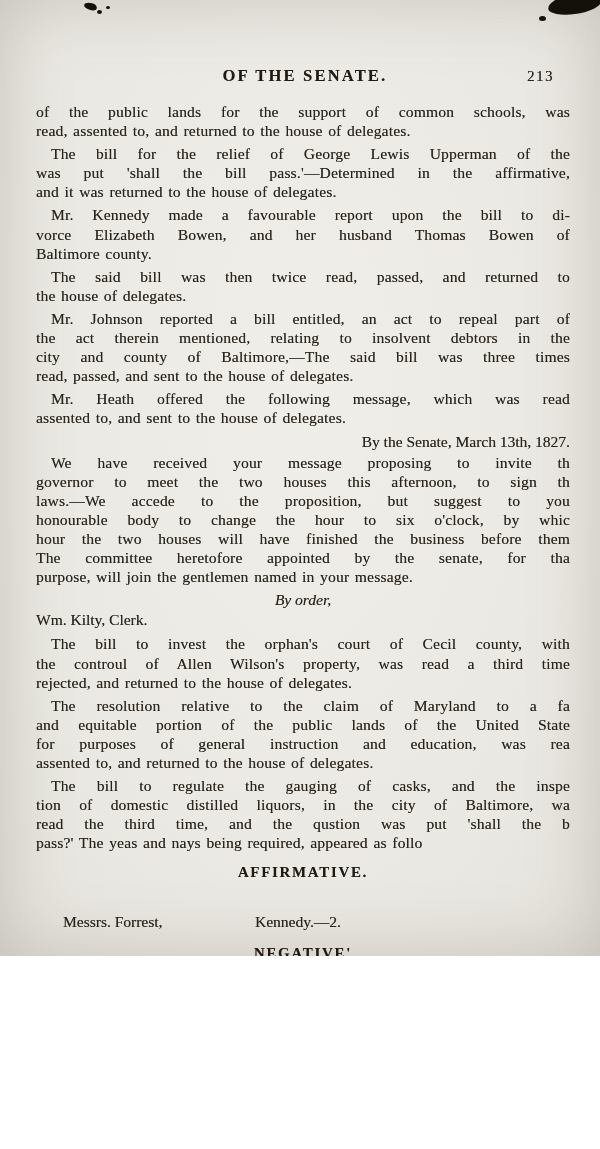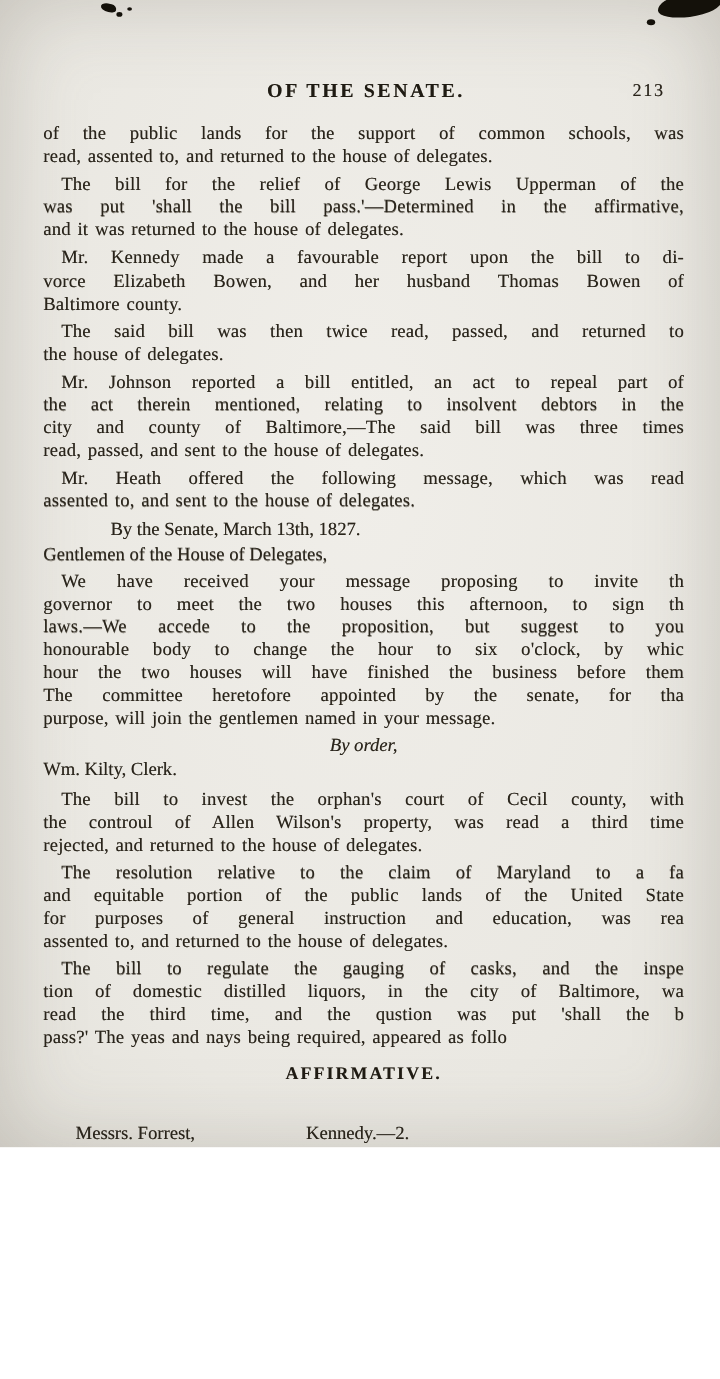--- a/index.html
+++ b/index.html
@@ -17,21 +17,21 @@
   
   .header{position:absolute;top:66px;left:36px;right:26px;height:22px;}
   .running-title{text-align:center;font-weight:bold;font-size:16.5px;letter-spacing:2.2px;color:#1f1b13;}
   .page-number{position:absolute;right:20px;top:2px;font-size:15px;letter-spacing:1.5px;}
   
   .body{position:absolute;top:102px;left:36px;width:534px;font-size:15.5px;}
   .pline{line-height:19.1px;text-align:justify;text-align-last:justify;letter-spacing:.2px;word-spacing:1.5px;}
   .pline-last{text-align-last:left;}
   .para{margin-bottom:4px;}
   .indent .pline:first-child{text-indent:15px;}
-  .dateline{line-height:19.1px;text-align:left;padding-left:56px;margin:2px 0 2px;}
+  .dateline{line-height:19.1px;text-align:right;padding-left:56px;margin:2px 0 2px;}
   .salutation{line-height:19.1px;margin-bottom:3px;}
   .by-order{line-height:19.1px;text-align:center;margin-top:1px;font-style:italic;}
   .signature{line-height:19.1px;text-align:left;padding-right:88px;margin:1px 0 5px;}
   
   .vote-heading{font-weight:bold;font-size:14.8px;letter-spacing:1.8px;text-align:center;margin:12px 0 9px;color:#1f1b13;}
   .vote-row{display:grid;grid-template-columns:192px 136px 1fr;padding-left:27px;line-height:20.5px;margin-top:31px;}
   .vc{display:block;}
   .vc-indent{padding-left:62px;text-decoration:underline;}
   
   .artifact{position:absolute;background:#14110a;}
@@ -82,21 +82,20 @@
         <div class="pline">the act therein mentioned, relating to insolvent debtors in the</div>
         <div class="pline">city and county of Baltimore,—The said bill was three times</div>
         <div class="pline pline-last">read, passed, and sent to the house of delegates.</div>
       </div>
     <div class="para indent">
         <div class="pline">Mr. Heath offered the following message, which was read</div>
         <div class="pline pline-last">assented to, and sent to the house of delegates.</div>
       </div>
 
     <div class="dateline">By the Senate, March 13th, 1827.</div>
-    <div class="salutation">Gentlemen of the House of Delegates,</div>
 
     <div class="para indent">
         <div class="pline">We have received your message proposing to invite th</div>
         <div class="pline">governor to meet the two houses this afternoon, to sign th</div>
         <div class="pline">laws.—We accede to the proposition, but suggest to you</div>
         <div class="pline">honourable body to change the hour to six o'clock, by whic</div>
         <div class="pline">hour the two houses will have finished the business before them</div>
         <div class="pline">The committee heretofore appointed by the senate, for tha</div>
         <div class="pline pline-last">purpose, will join the gentlemen named in your message.</div>
       </div>

